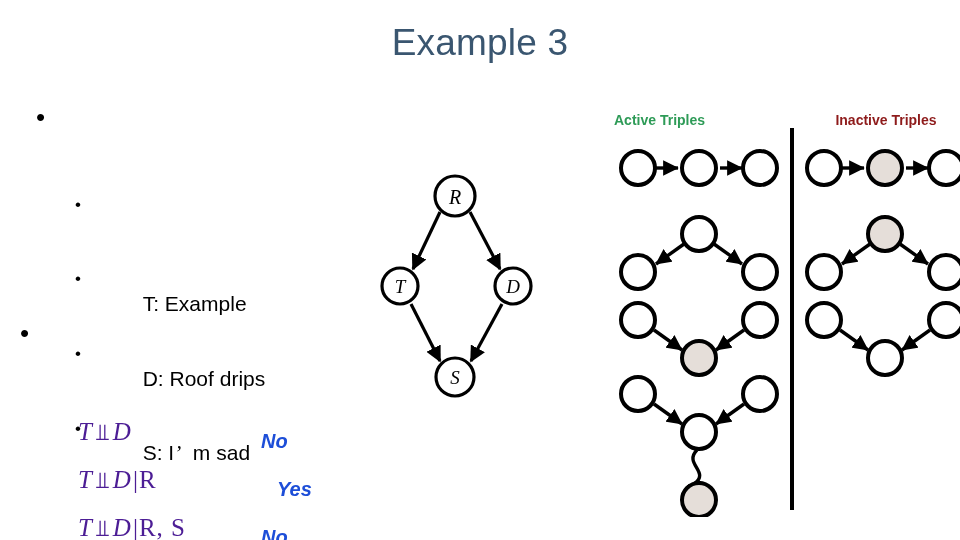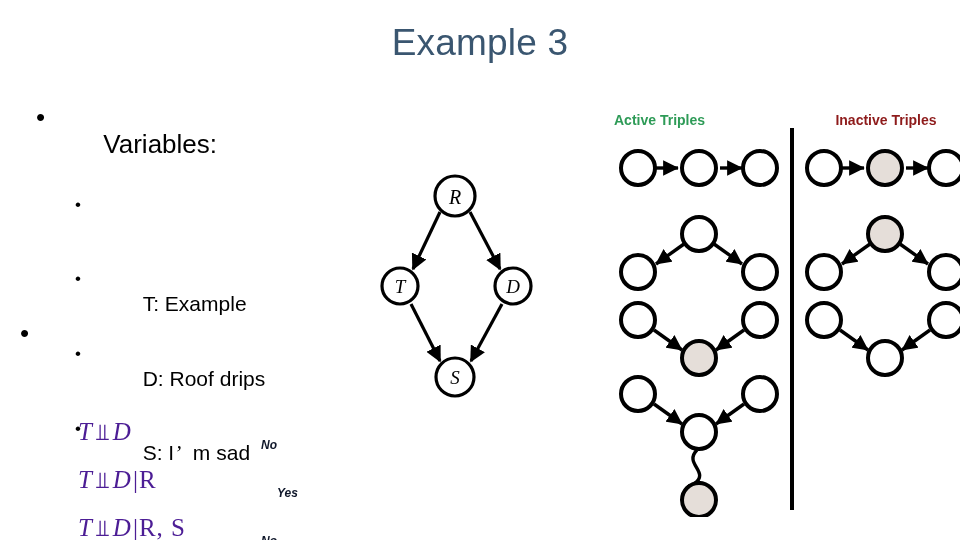--- a/index.html
+++ b/index.html
@@ -129,26 +129,26 @@
     font-size: 23px;
     padding: 0 3px;
   }
   .math .bar {
     font-style: normal;
     padding: 0 1px;
   }
   .answer {
     position: absolute;
     left: 183px;
-    top: 20px;
+    top: 12px;
     font-family: "Liberation Sans", sans-serif;
     font-style: italic;
     font-weight: 700;
-    font-size: 12px;
-    color: #0f172a;
+    font-size: 20px;
+    color: #1d4ed8;
     white-space: pre;
   }
   .answer.narrow { left: 188px; margin-left: 11px; }
 
   
   #dag-graph {
     position: absolute;
     left: 356px;
     top: 158px;
     width: 210px;
@@ -197,21 +197,21 @@
 </head>
 <body>
 
 <div class="slide">
 
   <div id="slide-title">Example 3</div>
 
   <div id="content-left">
 
     <div class="bullet-l1">
-      <span class="dot">•</span><span>Variables:</span>
+      <span class="dot">•</span>
     </div>
 
     <div class="sub-list">
 
       <div class="bullet-l2">
         <span class="dot">•</span>
       </div>
 
       <div class="bullet-l2">
         <span class="dot">•</span><span>T: Example</span>

